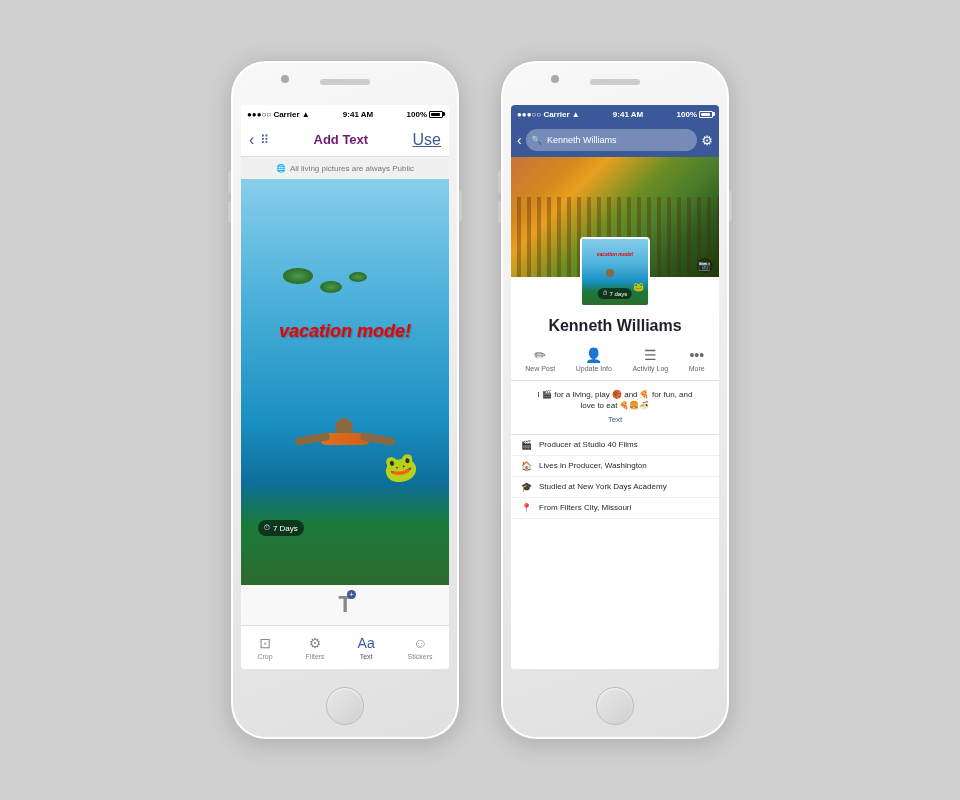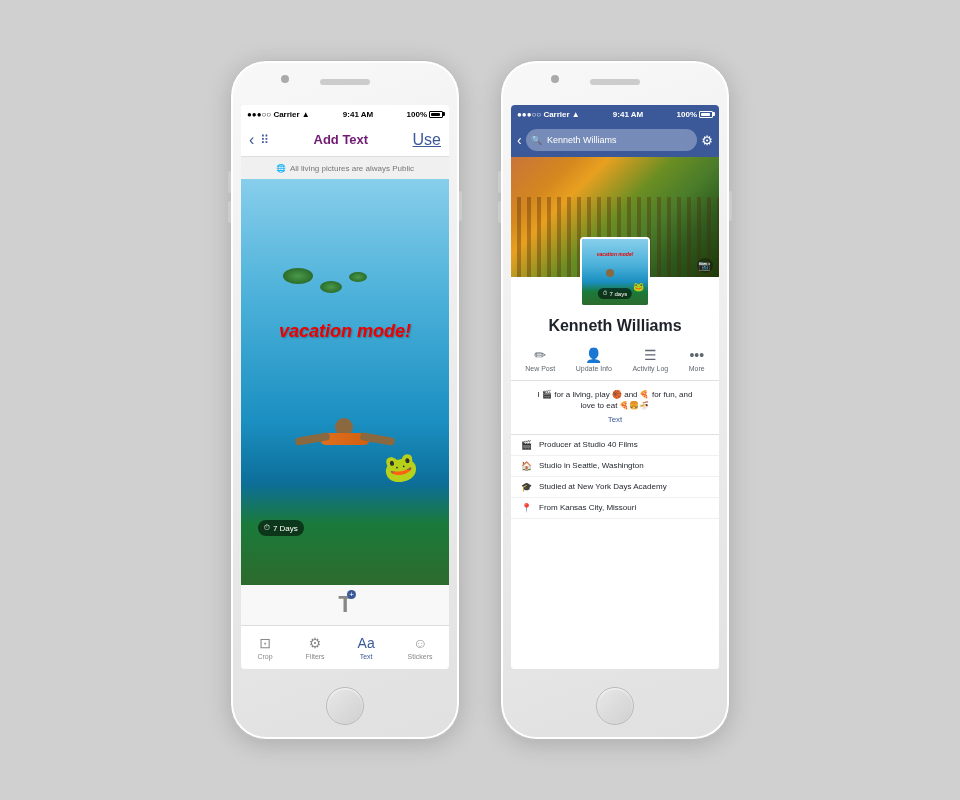--- a/index.html
+++ b/index.html
@@ -685,27 +685,27 @@
         <span>I 🎬 for a living, play 🏀 and 🍕 for fun, and love to eat 🍕🍔🍜</span>
         <span class="bio-edit">Text</span>
       </div>
 
       <div class="info-item">
         <span class="info-icon">🎬</span>
         <span class="info-text">Producer at Studio 40 Films</span>
       </div>
       <div class="info-item">
         <span class="info-icon">🏠</span>
-        <span class="info-text">Studio in Seattle, Washington</span>
+        <span class="info-text">Lives in Producer, Washington</span>
       </div>
       <div class="info-item">
         <span class="info-icon">🎓</span>
         <span class="info-text">Studied at New York Days Academy</span>
       </div>
       <div class="info-item">
         <span class="info-icon">📍</span>
-        <span class="info-text">From Kansas City, Missouri</span>
+        <span class="info-text">From Filters City, Missouri</span>
       </div>
     </div>
   </div>
 
   <div class="phone-home-btn"></div>
 </div>
 
 </body></html>

